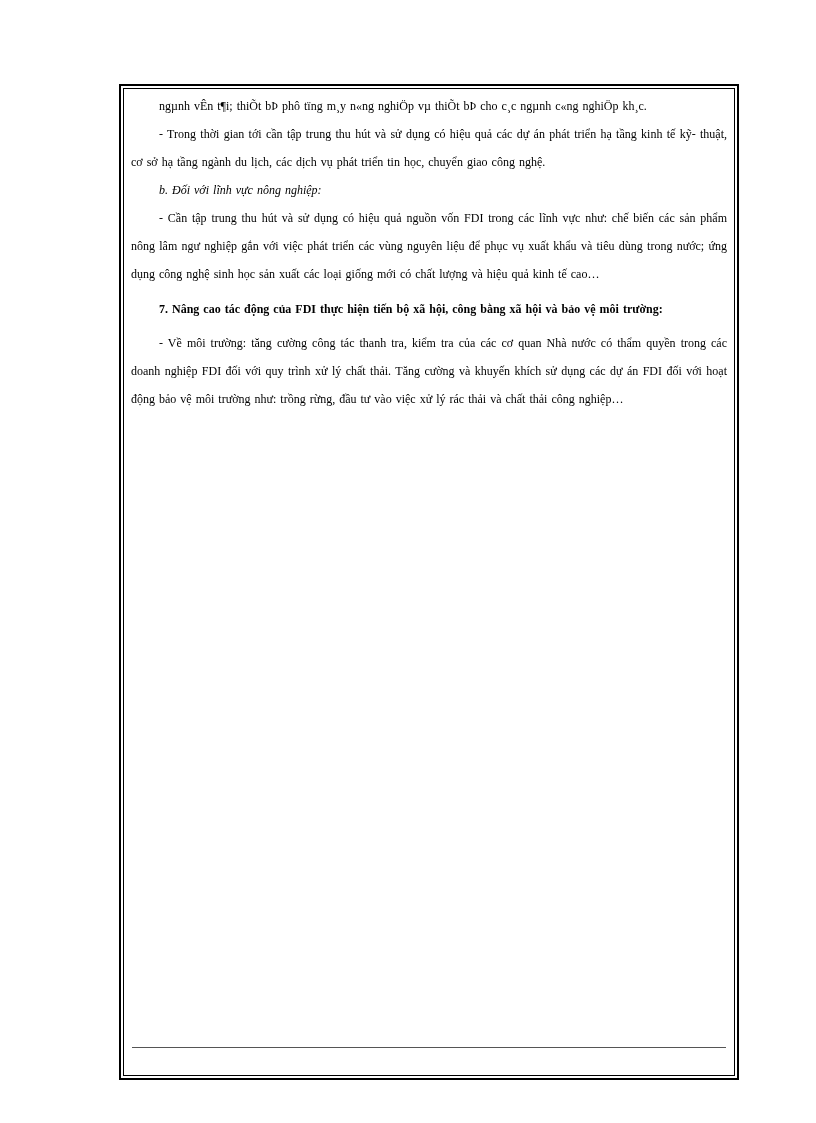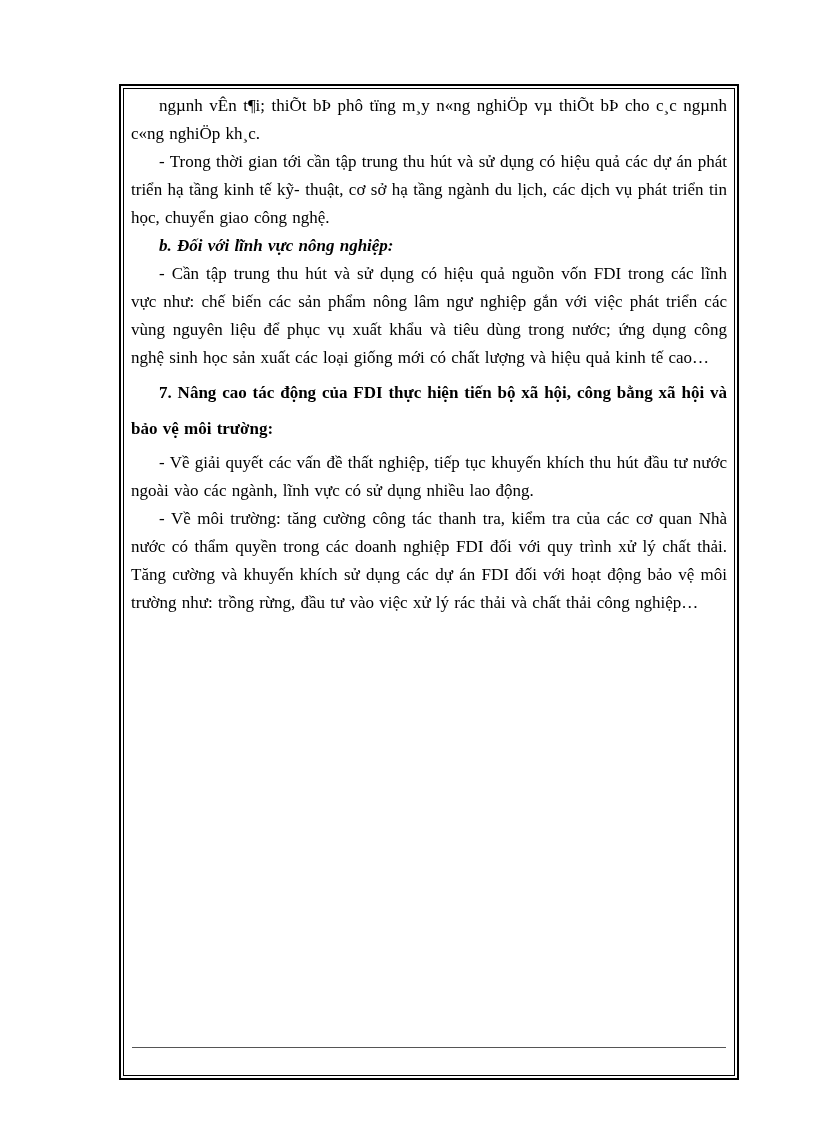--- a/index.html
+++ b/index.html
@@ -33,32 +33,32 @@
     position: relative;
   }
   .text-body {
     position: absolute;
     left: 7px;
     right: 7px;
     top: 3px;
   }
   p.doc-par {
     margin: 0;
-    font-size: 17px;
+    font-size: 12px;
     line-height: 28px;
     text-align: justify;
     text-indent: 28px;
     word-spacing: 1px;
   }
   p.doc-par.italic {
     font-style: italic;
   }
   p.doc-par.bold-italic {
     font-style: italic;
-    font-weight: bold;
+    font-weight: normal;
   }
   p.doc-par.heading {
     font-weight: bold;
     line-height: 36px;
     margin-top: 3px;
     margin-bottom: 2px;
   }
   .footnote-separator {
     position: absolute;
     left: 8px;
@@ -73,20 +73,19 @@
 
 <div class="page-frame-outer">
   <div class="page-frame-inner">
 
     <div class="text-body">
       <p class="doc-par">ngµnh vÊn t¶i; thiÕt bÞ phô tïng m¸y n«ng nghiÖp vµ thiÕt bÞ cho c¸c ngµnh c«ng nghiÖp kh¸c.</p>
       <p class="doc-par">- Trong thời gian tới cần tập trung thu hút và sử dụng có hiệu quả các dự án phát triển hạ tầng kinh tế kỹ- thuật, cơ sở hạ tầng ngành du lịch, các dịch vụ phát triển tin học, chuyển giao công nghệ.</p>
       <p class="doc-par bold-italic">b. Đối với lĩnh vực nông nghiệp:</p>
       <p class="doc-par">- Cần tập trung thu hút và sử dụng có hiệu quả nguồn vốn FDI trong các lĩnh vực như: chế biến các sản phẩm nông lâm ngư nghiệp gắn với việc phát triển các vùng nguyên liệu để phục vụ xuất khẩu và tiêu dùng trong nước; ứng dụng công nghệ sinh học sản xuất các loại giống mới có chất lượng và hiệu quả kinh tế cao…</p>
       <p class="doc-par heading">7. Nâng cao tác động của FDI thực hiện tiến bộ xã hội, công bằng xã hội và bảo vệ môi trường:</p>
-      <p class="doc-par">- Về giải quyết các vấn đề thất nghiệp, tiếp tục khuyến khích thu hút đầu tư nước ngoài vào các ngành, lĩnh vực có sử dụng nhiều lao động.</p>
       <p class="doc-par">- Về môi trường: tăng cường công tác thanh tra, kiểm tra của các cơ quan Nhà nước có thẩm quyền trong các doanh nghiệp FDI đối với quy trình xử lý chất thải. Tăng cường và khuyến khích sử dụng các dự án FDI đối với hoạt động bảo vệ môi trường như: trồng rừng, đầu tư vào việc xử lý rác thải và chất thải công nghiệp…</p>
     </div>
 
     <div class="footnote-separator"></div>
 
   </div>
 </div>
 
 </body></html>

